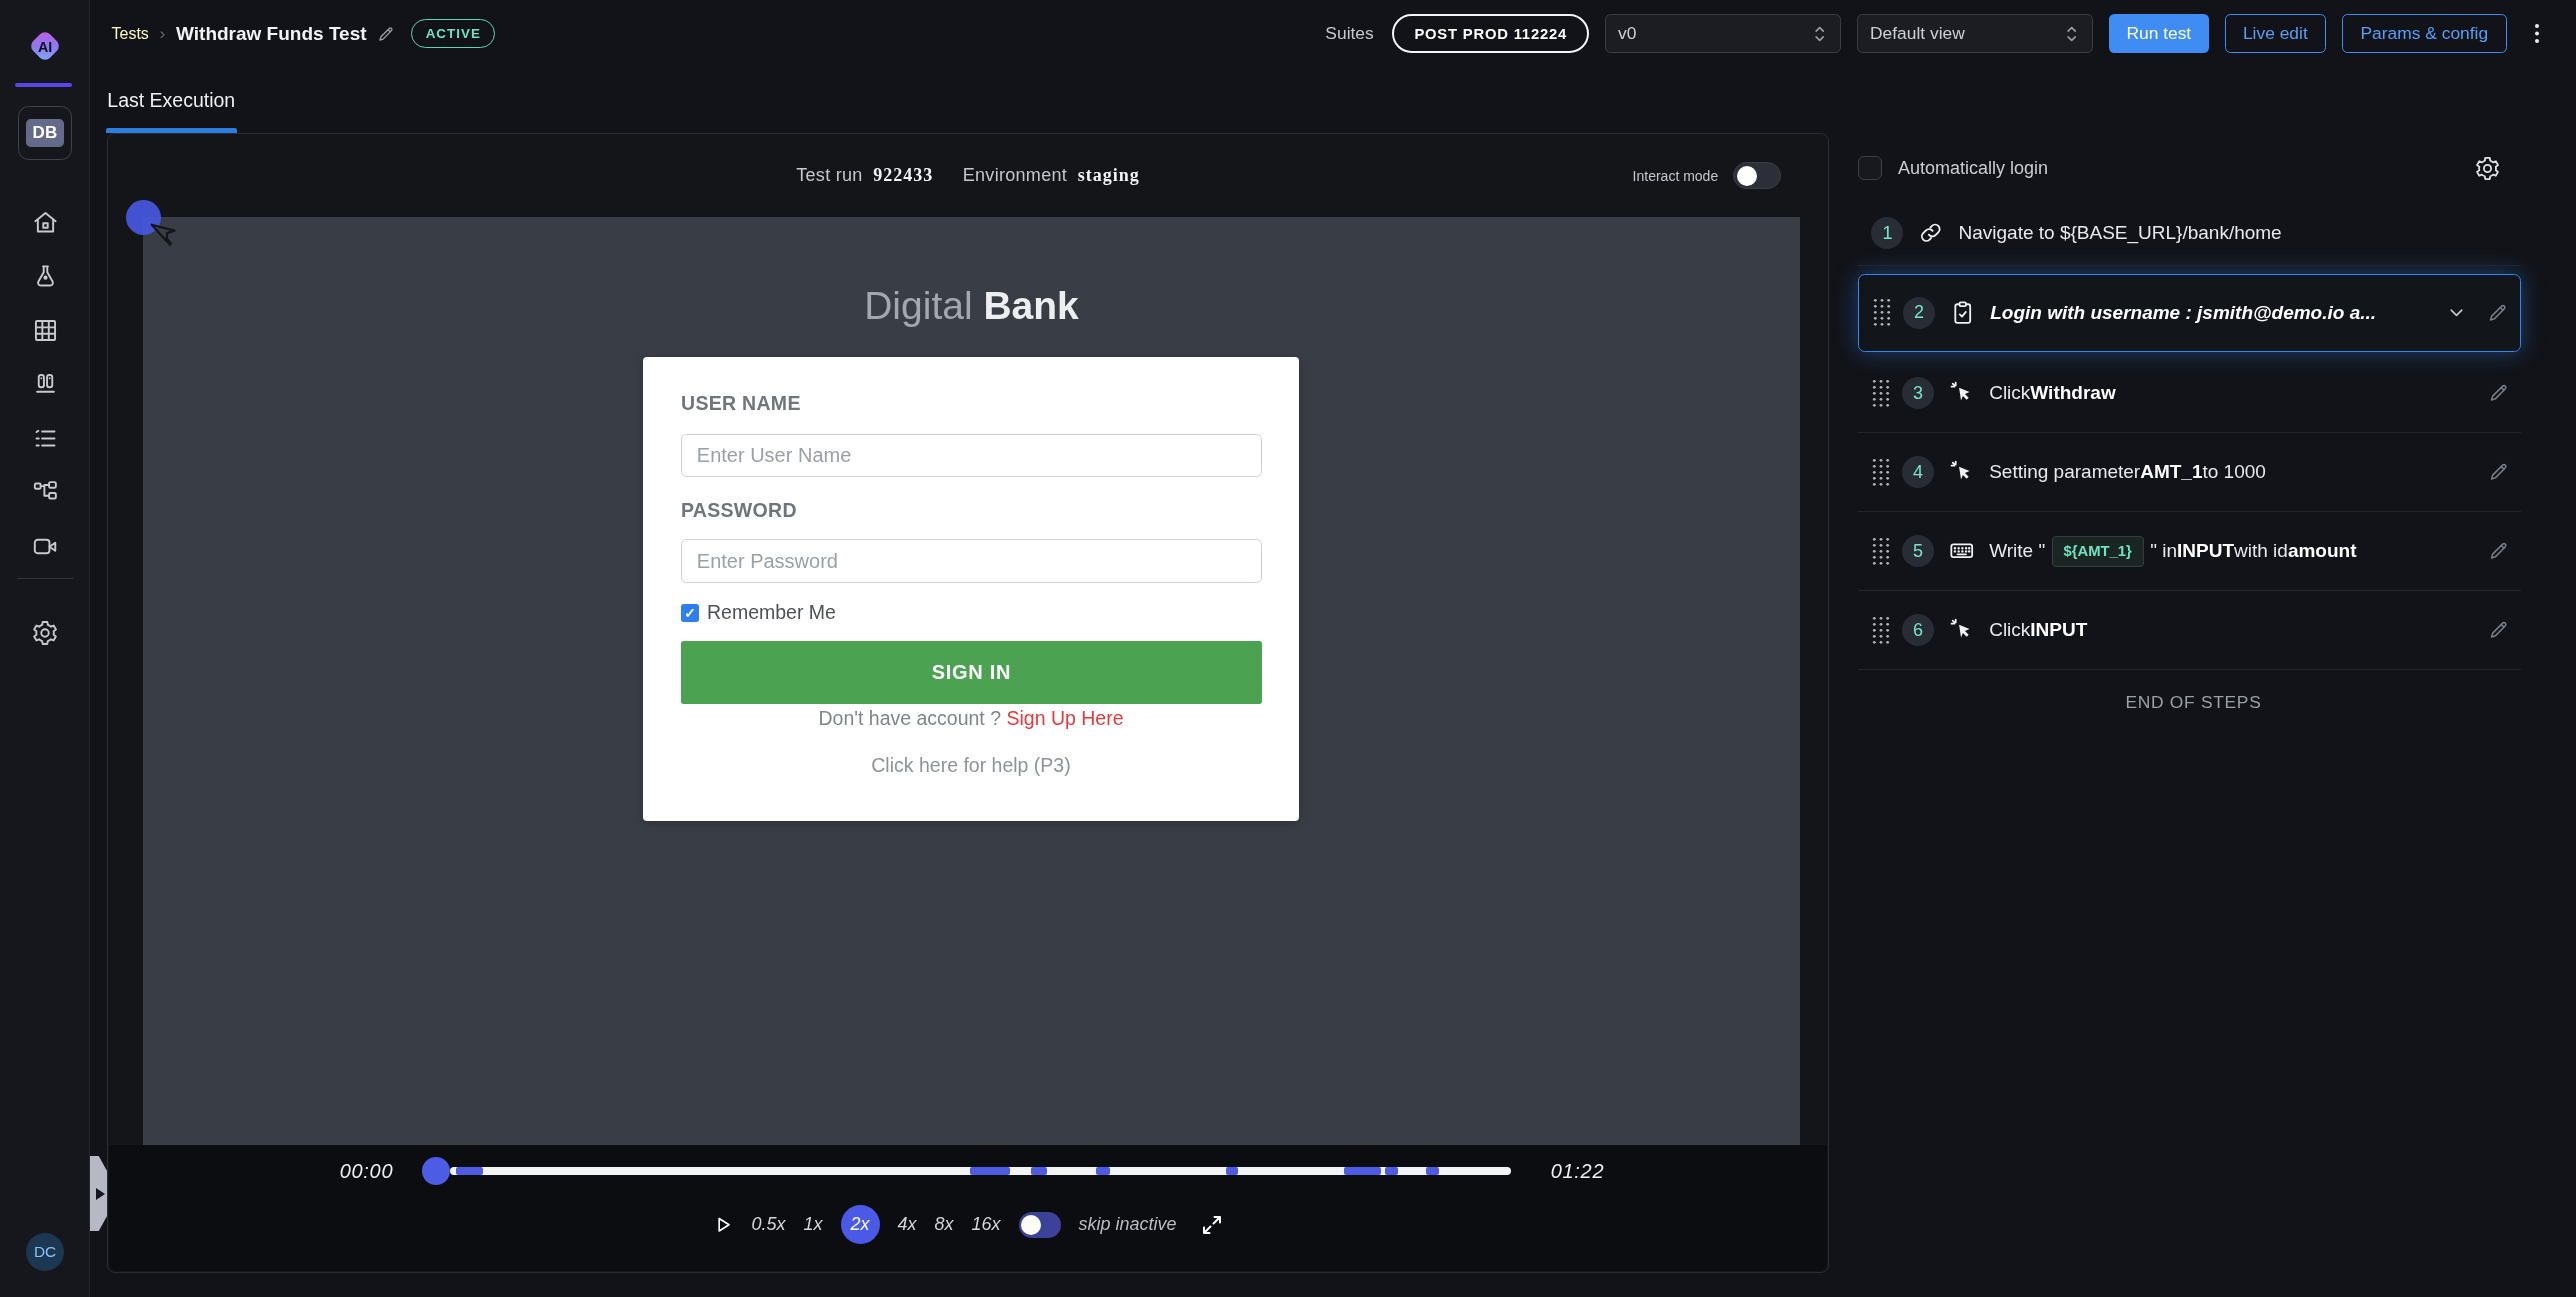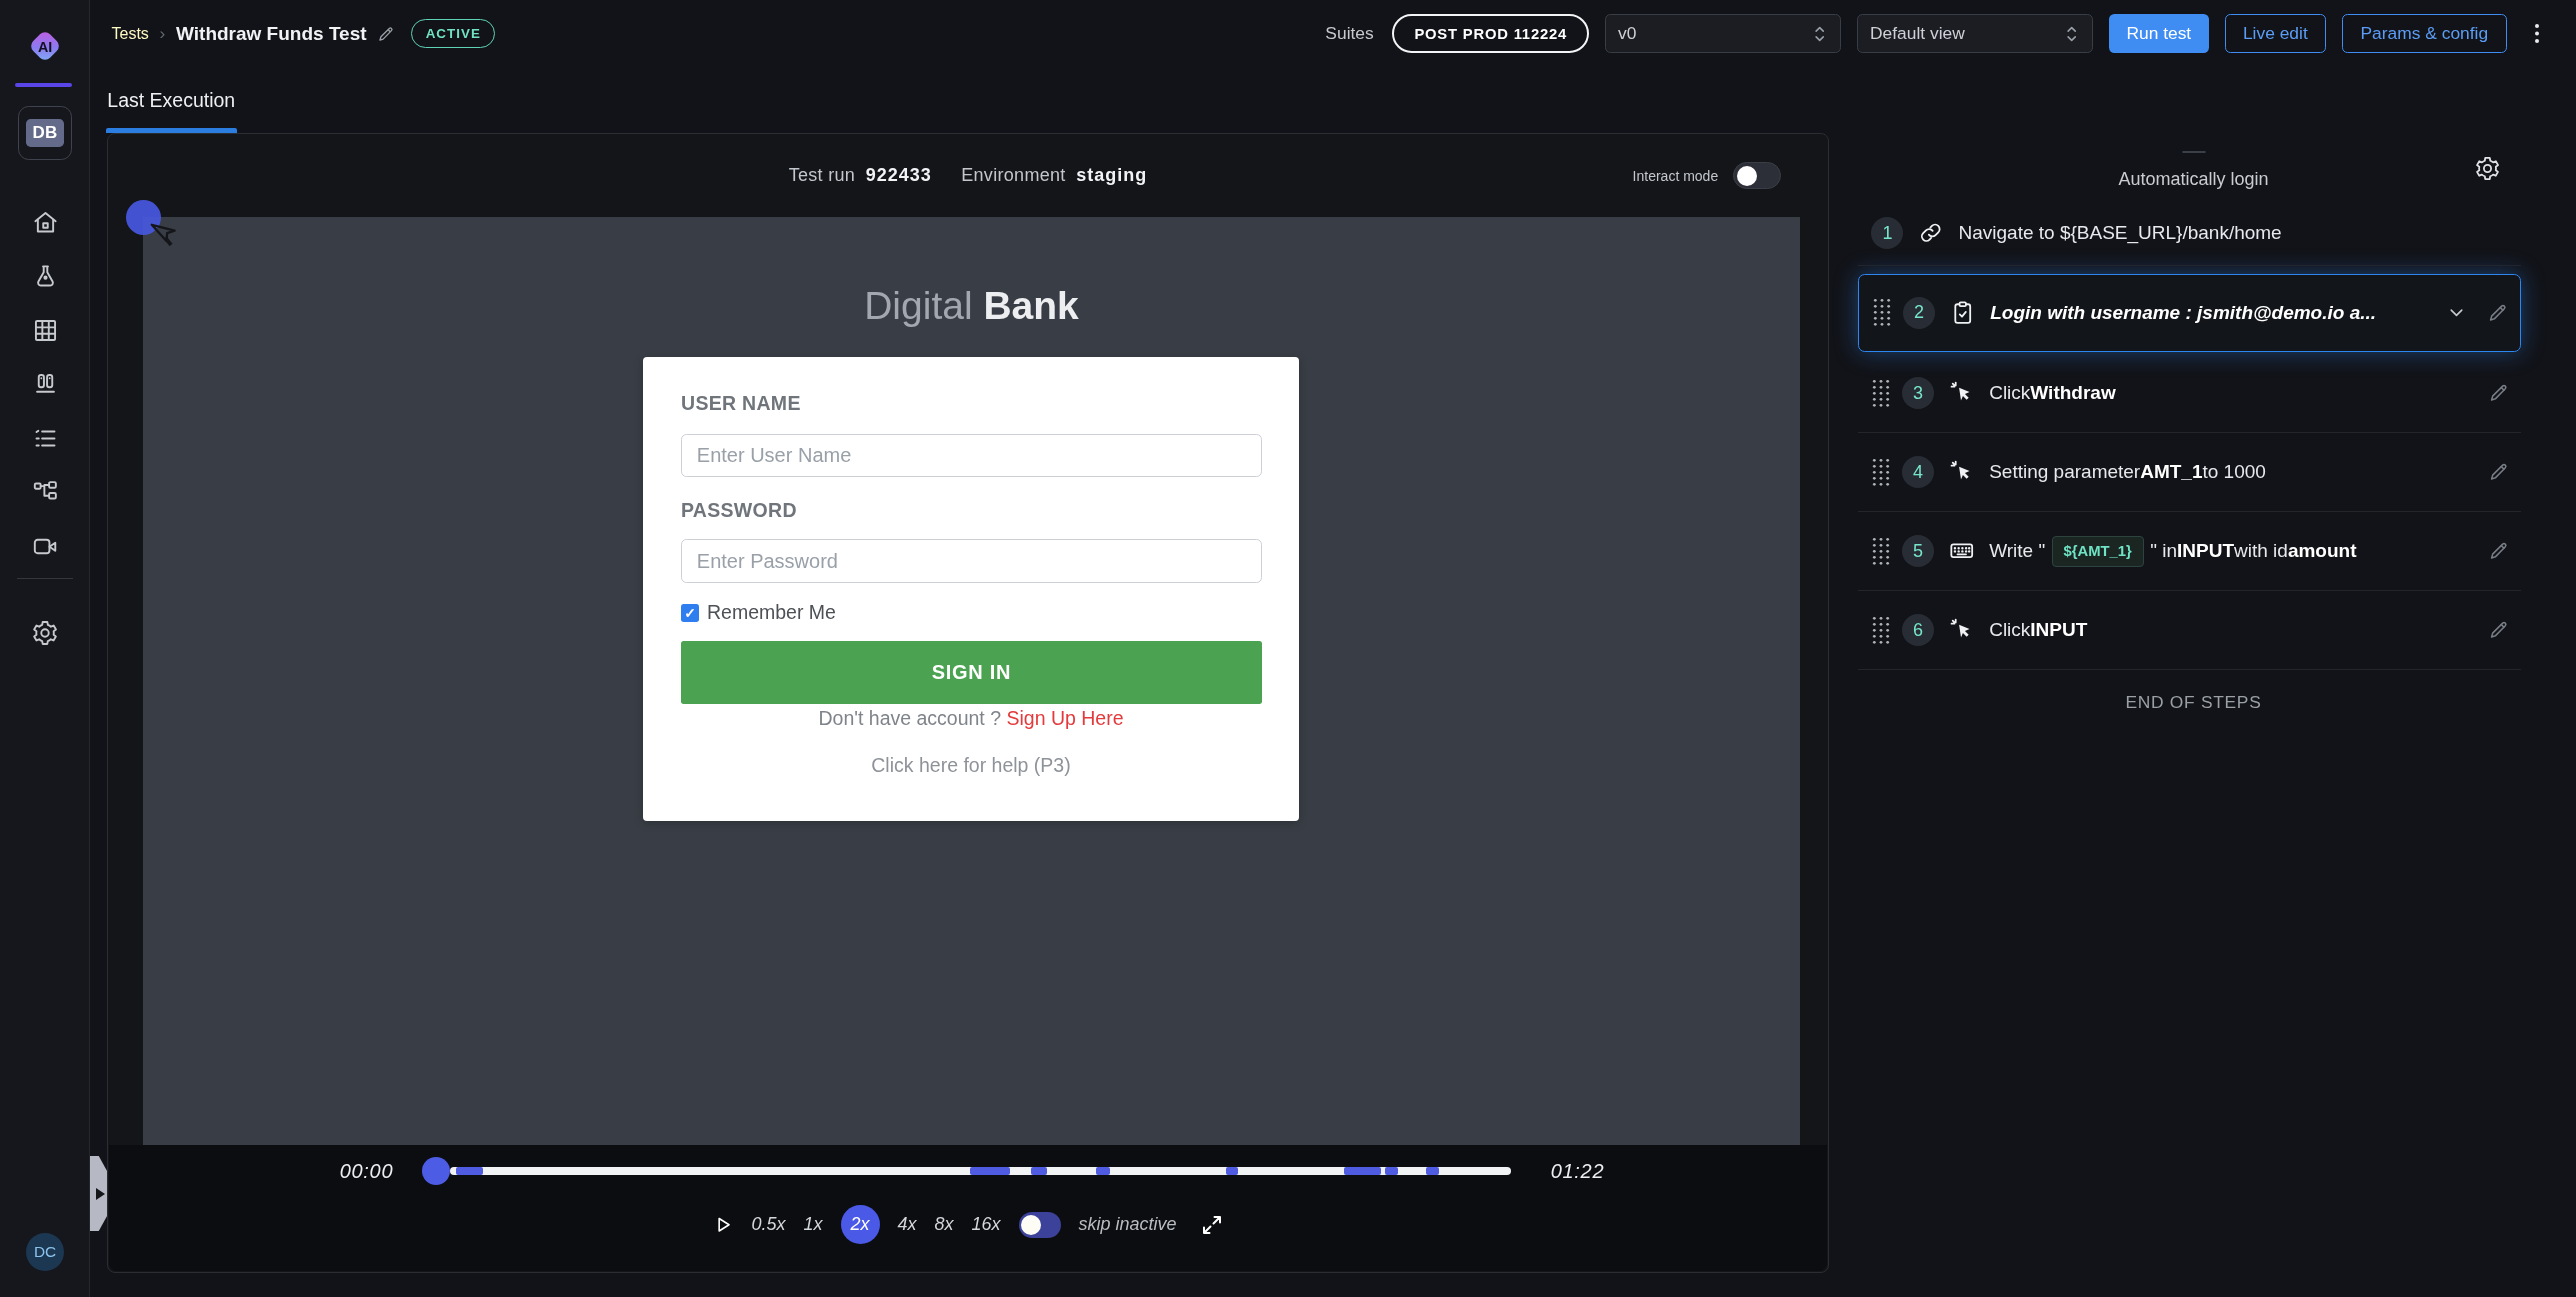--- a/index.html
+++ b/index.html
@@ -60,21 +60,21 @@
     color:#eef0f2; font-size:19.5px; padding:0 1.3px; }
   .tab::after { content:""; position:absolute; left:0; right:0; bottom:0; height:4.7px;
     background:#2b7de0; border-radius:2px 2px 0 0; }
 
   
   .panel { position:absolute; left:107px; top:133px; width:1722px; height:1140px;
     background:#141519; border:0.7px solid #2a2d34; border-radius:8px; }
   .viewer-head { position:absolute; left:0; top:0; right:0; height:83px; }
   .run-info { position:absolute; left:0; right:0; top:0; height:83px; display:flex;
     align-items:center; justify-content:center; gap:10.7px; font-size:18px; color:#c3c7cd; letter-spacing:0.3px; }
-  .run-info b { color:#f2f3f5; letter-spacing:1px; }
+  .run-info b { color:#f2f3f5; letter-spacing:1px;font-family:Liberation Serif, serif; }
   .run-info .sp { width:8px; }
   .interact { position:absolute; right:47px; top:0; height:83px; display:flex; align-items:center; gap:14.8px; }
   .interact-label { color:#c3c7cd; font-size:14px; }
   .toggle { width:48px; height:27px; border-radius:670px; background:#2c2f37; border:0.7px solid #3a3e47; position:relative; }
   .toggle .knob { position:absolute; left:3.4px; top:2.7px; width:20px; height:20px; border-radius:50%; background:#fff; }
 
   
   .shot { position:absolute; left:35px; top:83px; width:1657px; height:930px; background:#393d45; }
   .marker-dot { position:absolute; left:-17px; top:-17px; width:35px; height:35px; border-radius:50%;
     background:rgba(72,88,224,.92); }
@@ -113,21 +113,21 @@
   .speed { font-size:18px; color:#d3d6db; cursor:pointer; }
   .speed.sel { width:39px; height:39px; background:#4a59e6; color:#fff; border-radius:50%;
     display:flex; align-items:center; justify-content:center; }
   .mini-toggle { width:42px; height:25.5px; border-radius:670px; background:#3c4199; position:relative; }
   .mini-toggle .knob { position:absolute; left:2.7px; top:2.7px; width:20px; height:20px; border-radius:50%; background:#fdfdf5; }
   .skip-label { font-size:18px; color:#b9bdc3; }
   .expand-ic { width:24px; height:24px; color:#fff; margin-left:5.4px; }
 
   
   .rpanel { position:absolute; left:1858px; top:131px; width:671px; }
-  .auto-row { display:flex; align-items:center; gap:16px; margin-top:19.5px; height:35px; position:relative;flex-direction:column; }
+  .auto-row { display:flex; align-items:center; gap:16px; margin-top:19.5px; height:35px; position:relative; }
   .auto-chk { width:24px; height:24px; border:1.3px solid #3b3f48; background:#17191e; border-radius:6px; }
   .auto-label { color:#c9ccd1; font-size:18px; }
   .rgear { position:absolute; right:28px; top:4px; width:27px; height:27px; color:#dfe2e6; }
   .steps { margin-top:16px; width:663px; }
   .step-row { display:flex; align-items:center; min-height:79px; border-bottom:0.7px solid #22252b;
     padding:0 12px 0 13.4px; position:relative; }
   .step-row.first { min-height:64px; }
   .handle { width:20px; height:31px; color:#aeb3ba; margin-right:10.7px; flex:none; }
   .badge { width:32px; height:32px; border-radius:50%; background:#282d35; color:#78e6c9;
     font-size:18px; display:flex; align-items:center; justify-content:center; flex:none; }

